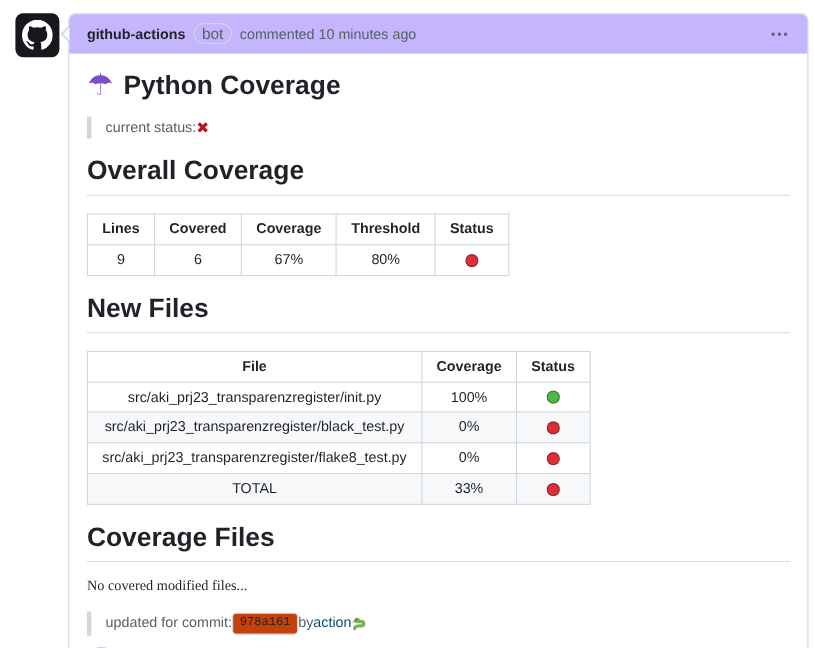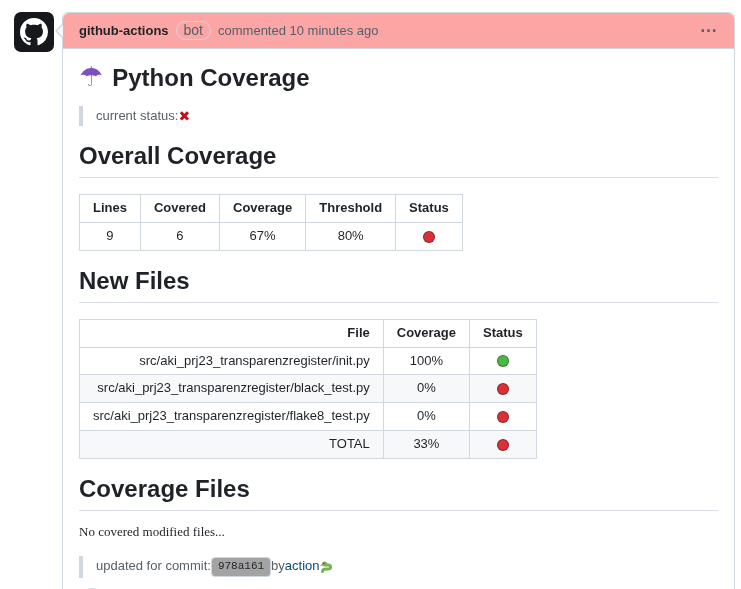--- a/index.html
+++ b/index.html
@@ -19,21 +19,21 @@
     cursor: pointer;
   }
   .comment {
     position: absolute; left: 62px; top: 12px; right: 6px;
     border: 1px solid #d0d7de; border-radius: 6px; background: #fff;
   }
   .c-header {
     position: relative;
     display: flex; align-items: center; gap: 7px;
     padding: 8px 16px;
-    background: #fca5a5;
+    background: #c4b5fd;
     border-bottom: 1px solid #d0d7de;
     border-radius: 6px 6px 0 0;
     font-size: 13px; color: #57606a;
   }
   .caret-outer {
     position: absolute; left: -8px; top: 10px; width: 0; height: 0;
     border: 8px solid transparent; border-left: 0; border-right-color: #d0d7de;
   }
   .caret-inner {
     position: absolute; left: -6.5px; top: 11.5px; width: 0; height: 0;
@@ -56,34 +56,34 @@
     padding: 1px 0 1px 13px; margin: 0 0 16px;
     display: flex; align-items: center; gap: 0;
   }
   .cross-icon { color: #c50f1f; font-weight: 700; font-size: 14px; line-height: 1; }
   h2 {
     font-size: 24px; line-height: 1.2;
     margin: 16px 0 12px; padding-bottom: 6px;
     border-bottom: 1px solid #d8dee4;
   }
   table { border-collapse: collapse; margin: 16px 0 6px; font-size: 13px; }
-  th, td { border: 1px solid #d0d7de; padding: 4px 13px; text-align: right; }
+  th, td { border: 1px solid #d0d7de; padding: 4px 13px; text-align: center; }
   th { font-weight: 600; }
   .center { text-align: center; }
   tbody tr:nth-child(even) { background: #f6f8fa; }
   .dot {
     display: inline-block; width: 12px; height: 12px; border-radius: 50%;
     border: 1px solid rgba(27,31,36,0.45); vertical-align: middle;
   }
   .empty-text { margin: 4px 0 14px; color: #1f2328; font-family: Liberation Serif, serif; }
   .footer-quote { margin: 0 0 10px; }
   .code-chip {
     font-family: "Liberation Mono", "DejaVu Sans Mono", monospace;
     font-size: 11px; color: #1f2328;
-    background: #a3a3a3; border: 1px solid #d0d7de; border-radius: 4px;
+    background: #c2410c; border: 1px solid #d0d7de; border-radius: 4px;
     padding: 1px 6px;
   }
   .action-link { color: #0c4a6e; text-decoration: none; cursor: pointer; }
   .snake-icon { vertical-align: -3px; }
   .reaction-btn {
     width: 26px; height: 26px; border-radius: 50%;
     border: 1px solid #d0d7de; background: #fff; color: #57606a;
     display: flex; align-items: center; justify-content: center;
     cursor: pointer; margin-top: 4px;
   }

